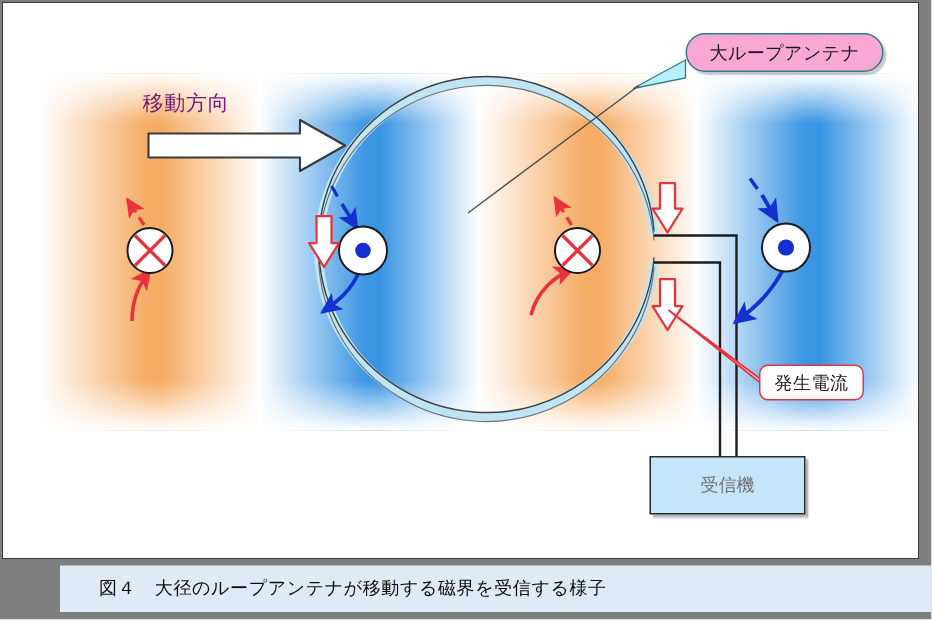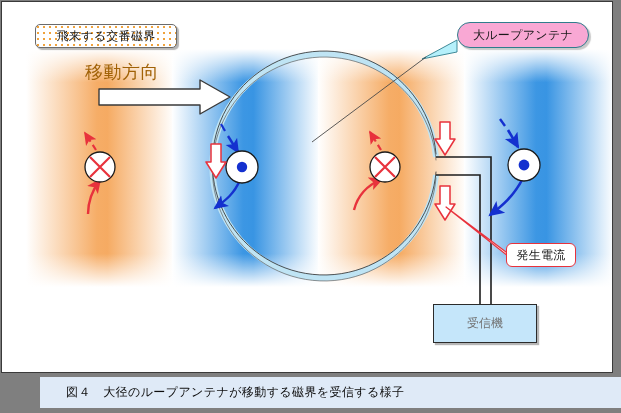--- a/index.html
+++ b/index.html
@@ -153,24 +153,24 @@
     display: flex;
     align-items: center;
     justify-content: center;
     font-size: 12px;
     color: #737373;
     box-shadow: 2px 2px 1px rgba(110,110,110,0.5);
   }
 
   .move-label {
     position: absolute;
-    left: 83px;
+    left: 93px;
     top: 58px;
-    font-size: 18px;
-    color: #a16207;
+    font-size: 14px;
+    color: #701a75;
     letter-spacing: 0.5px;
   }
 
   
   .caption-strip {
     position: absolute;
     left: 40px;
     top: 377px;
     width: 594px;
     height: 31px;
@@ -278,23 +278,20 @@
       <g>
         <path d="M 455,38 L 420,57 L 455,50 Z" fill="#b5f0fb" stroke="#2f7d8c" stroke-width="0.9"></path>
         <path d="M 424,55 L 310,140" fill="none" stroke="#4a4a4a" stroke-width="0.9"></path>
       </g>
 
       <g>
         <path d="M 504,250 L 444,205 L 511,258 Z" fill="#ffffff" stroke="#e8323c" stroke-width="1.2" stroke-linejoin="round"></path>
       </g>
     </svg>
 
-    <div class="callout callout-incoming">
-      <span>飛来する交番磁界</span>
-    </div>
 
     <div class="move-label">移動方向</div>
 
     <div class="callout callout-loop">
       <span>大ループアンテナ</span>
     </div>
 
     <div class="callout callout-current">
       <span>発生電流</span>
     </div>

